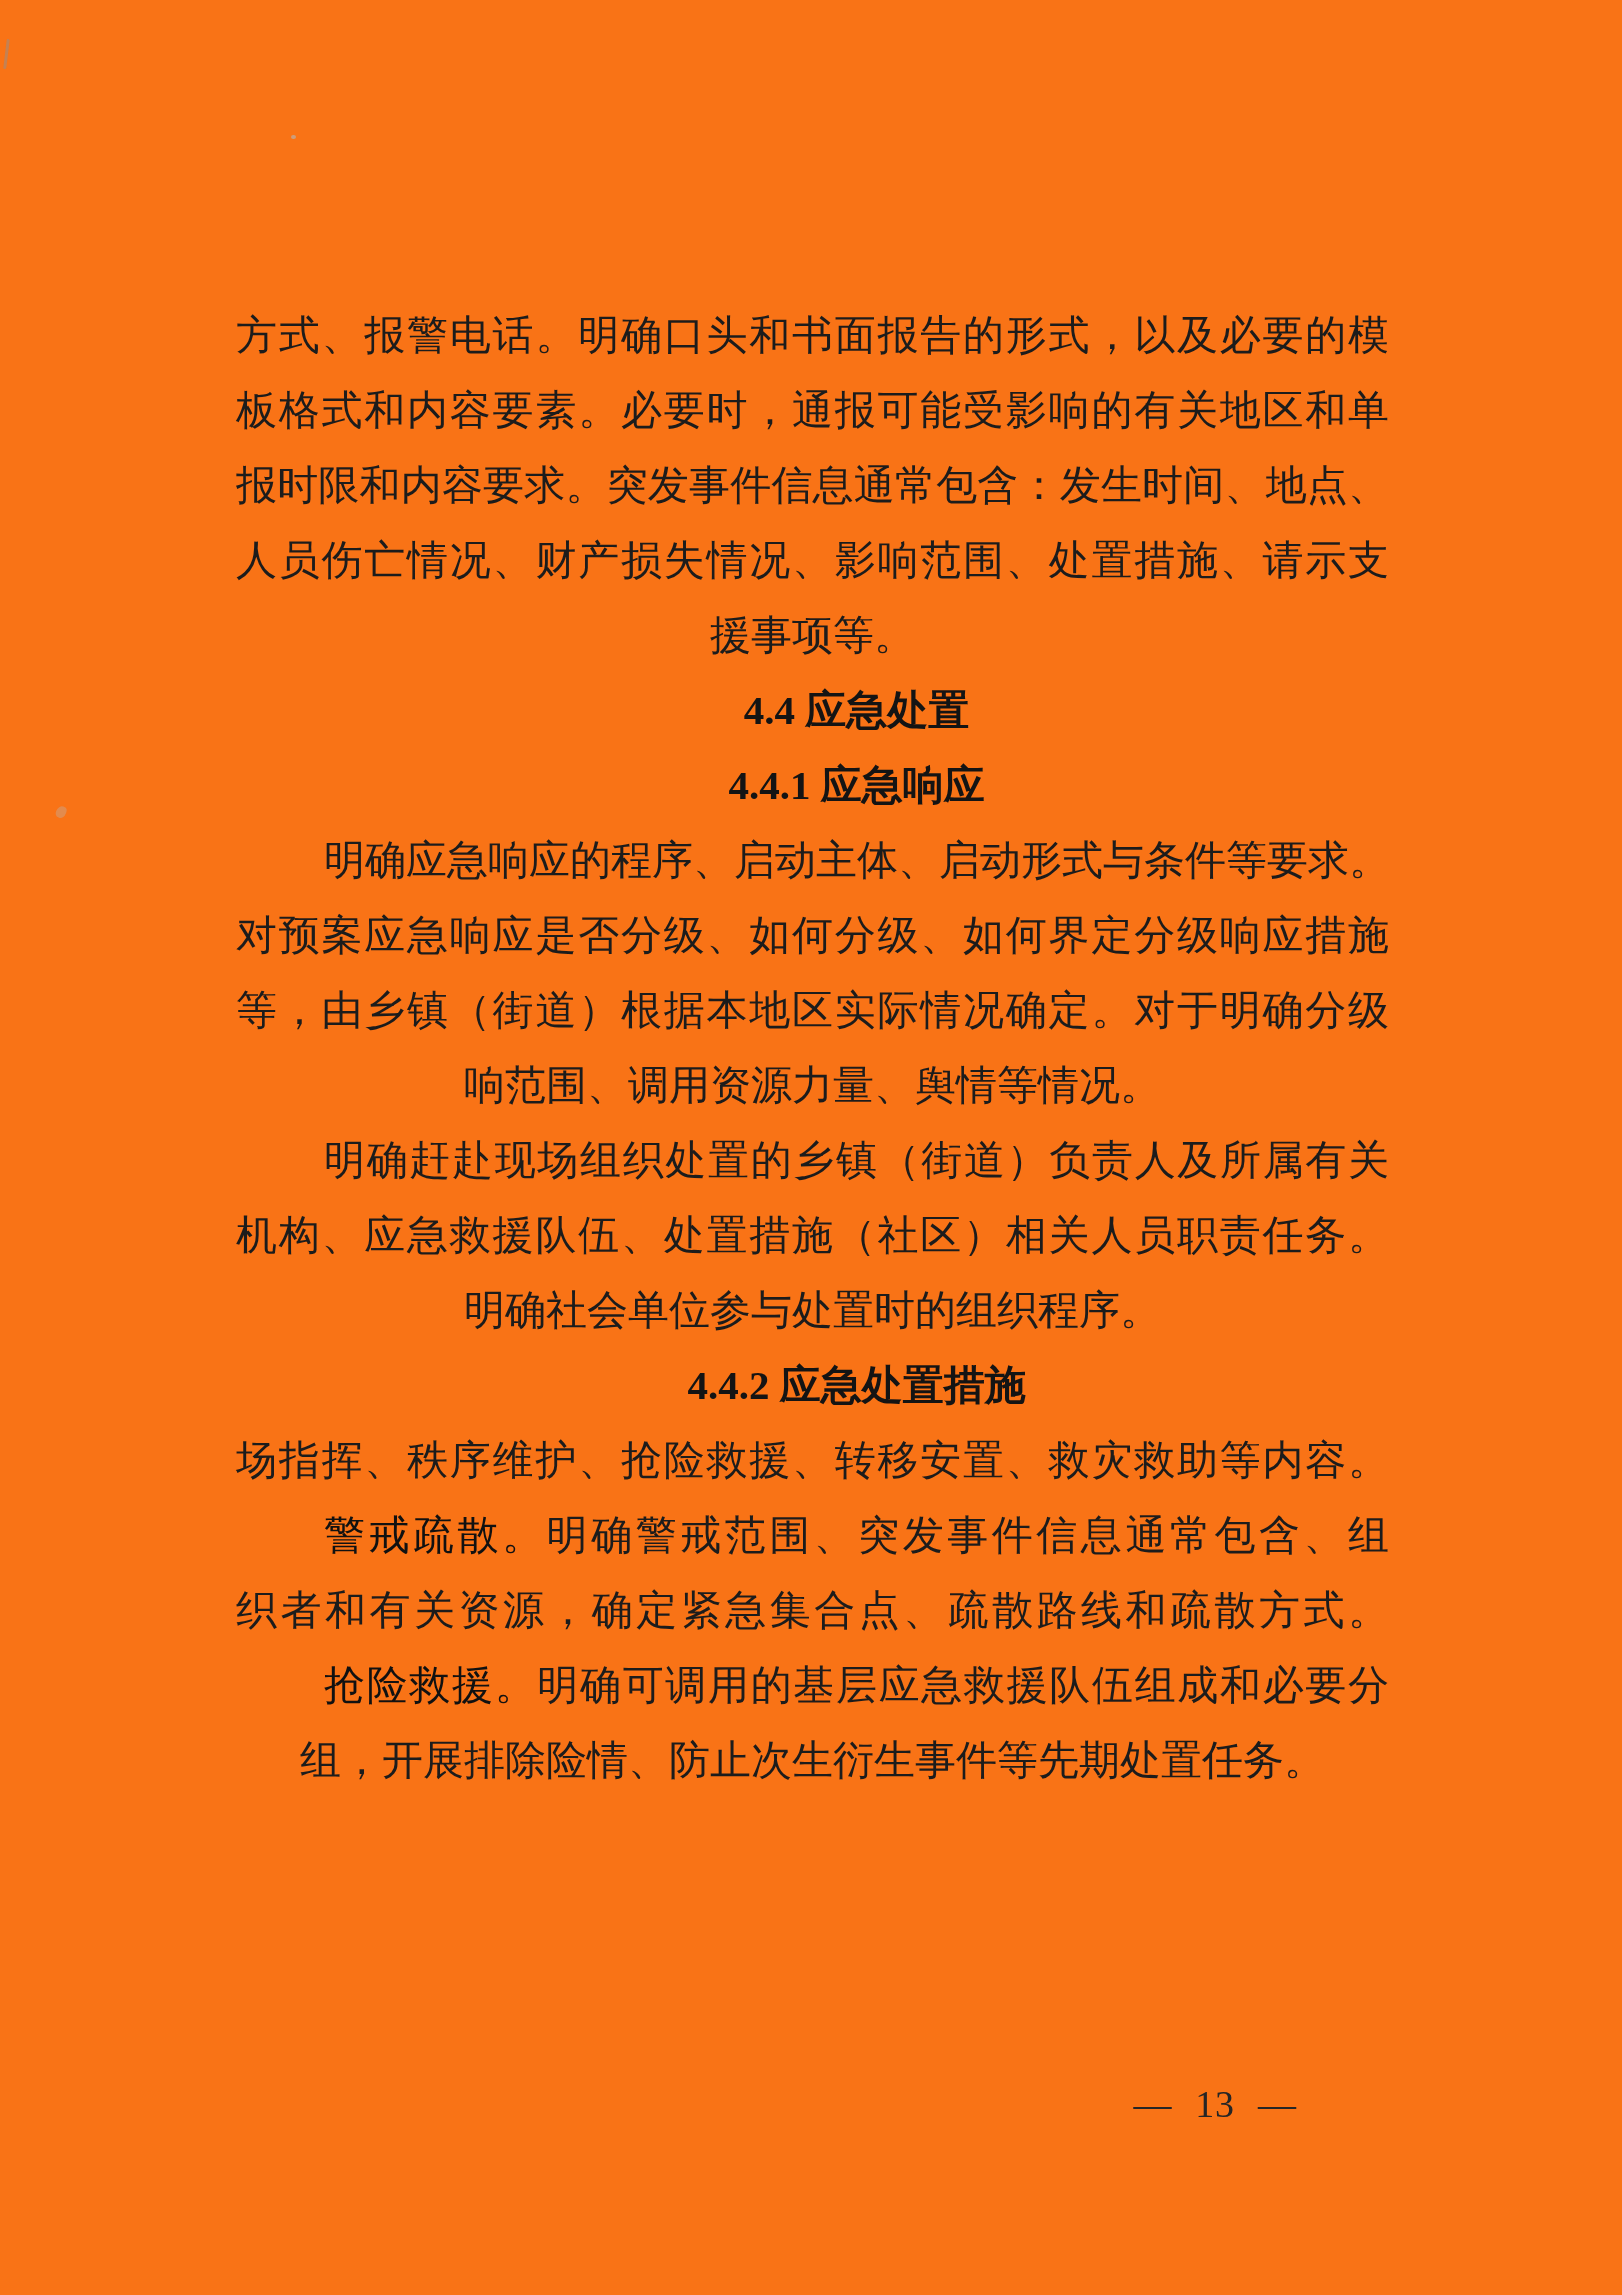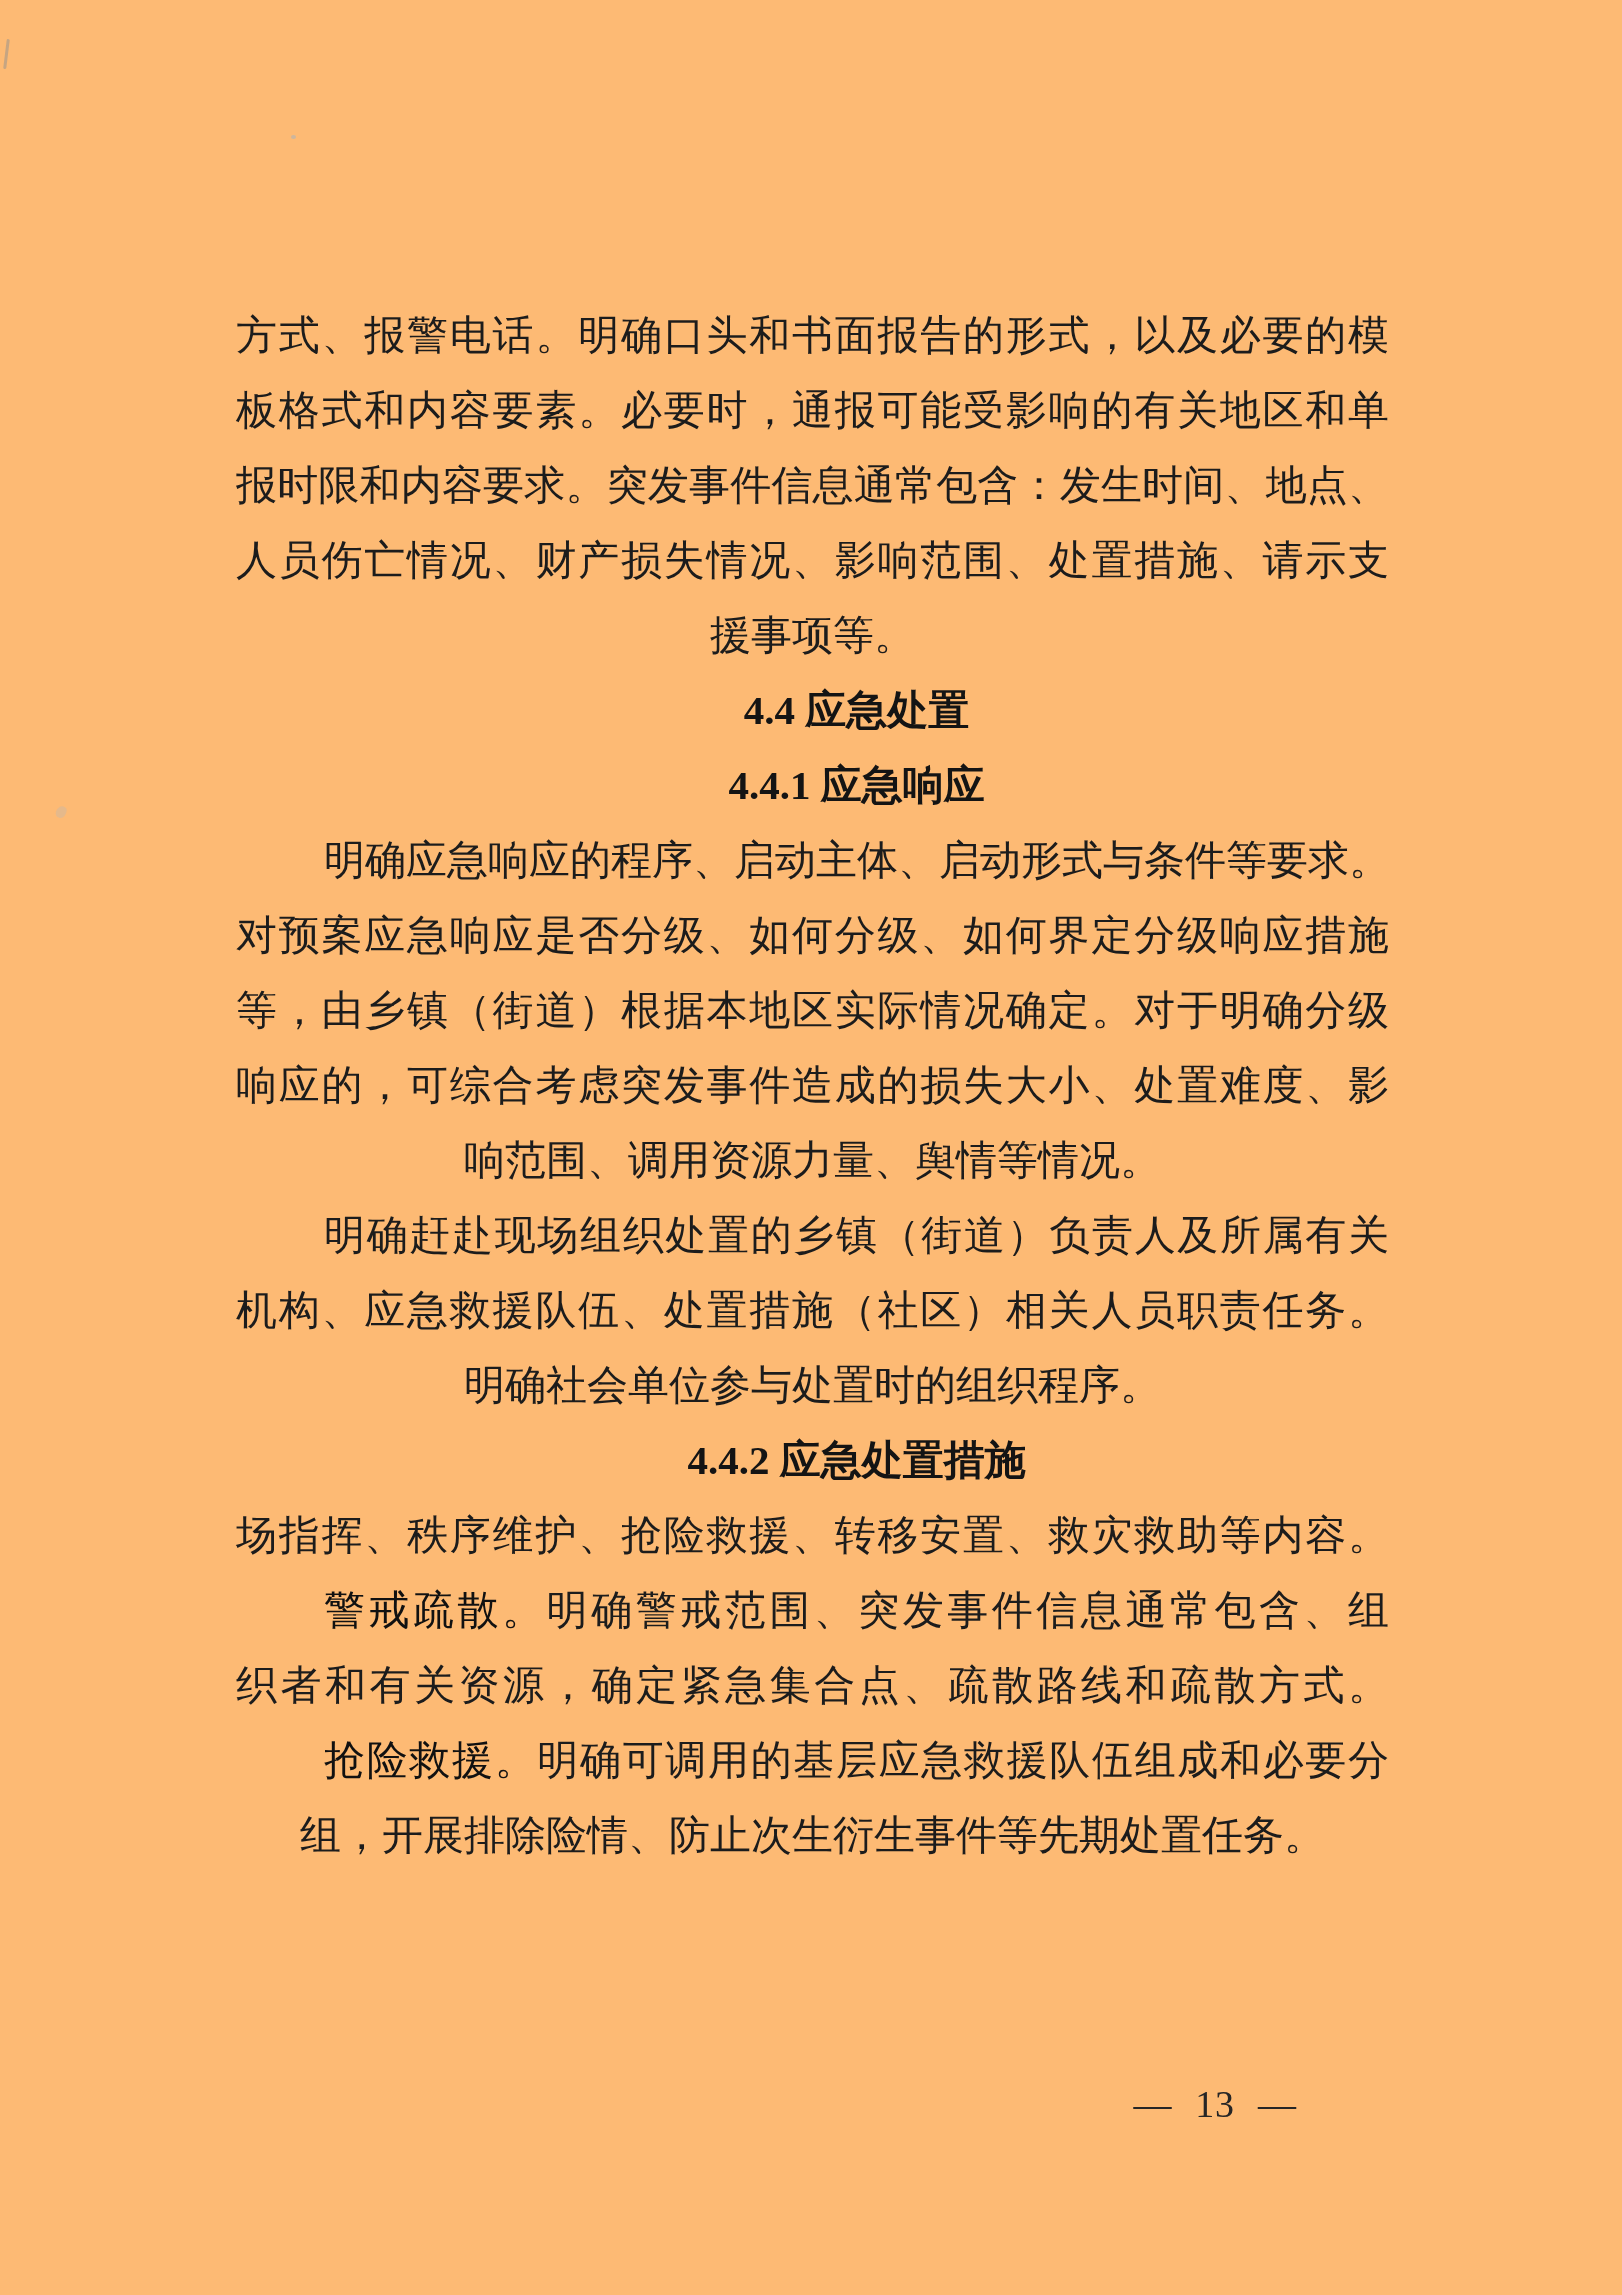--- a/index.html
+++ b/index.html
@@ -5,21 +5,21 @@
   * { box-sizing: border-box; }
   html, body { margin: 0; padding: 0; }
   body {
     width: 1623px; height: 2295px;
     position: relative;
     background: #ffffff;
     font-family: "Liberation Serif", serif;
   }
   .page {
     position: absolute; inset: 0;
-    background: #fdba74;
+    background: #f97316;
     overflow: hidden;
   }
   .text-block {
     position: absolute;
     left: 236px; top: 298px;
     width: 1153px;
     font-size: 41px;
     line-height: 75px;
     color: #1c1c1c;
   }
@@ -81,21 +81,20 @@
     <p class="ln j">报时限和内容要求。突发事件信息通常包含：发生时间、地点、</p>
     <p class="ln j">人员伤亡情况、财产损失情况、影响范围、处置措施、请示支</p>
     <p class="ln">援事项等。</p>
 
     <h2 class="ln hd">4.4 应急处置</h2>
     <h3 class="ln hd">4.4.1 应急响应</h3>
 
     <p class="ln j ind">明确应急响应的程序、启动主体、启动形式与条件等要求。</p>
     <p class="ln j">对预案应急响应是否分级、如何分级、如何界定分级响应措施</p>
     <p class="ln j">等，由乡镇（街道）根据本地区实际情况确定。对于明确分级</p>
-    <p class="ln j">响应的，可综合考虑突发事件造成的损失大小、处置难度、影</p>
     <p class="ln">响范围、调用资源力量、舆情等情况。</p>
 
     <p class="ln j ind">明确赶赴现场组织处置的乡镇（街道）负责人及所属有关</p>
     <p class="ln j">机构、应急救援队伍、处置措施（社区）相关人员职责任务。</p>
     <p class="ln">明确社会单位参与处置时的组织程序。</p>
 
     <h3 class="ln hd">4.4.2 应急处置措施</h3>
 
     <p class="ln j">场指挥、秩序维护、抢险救援、转移安置、救灾救助等内容。</p>
 

